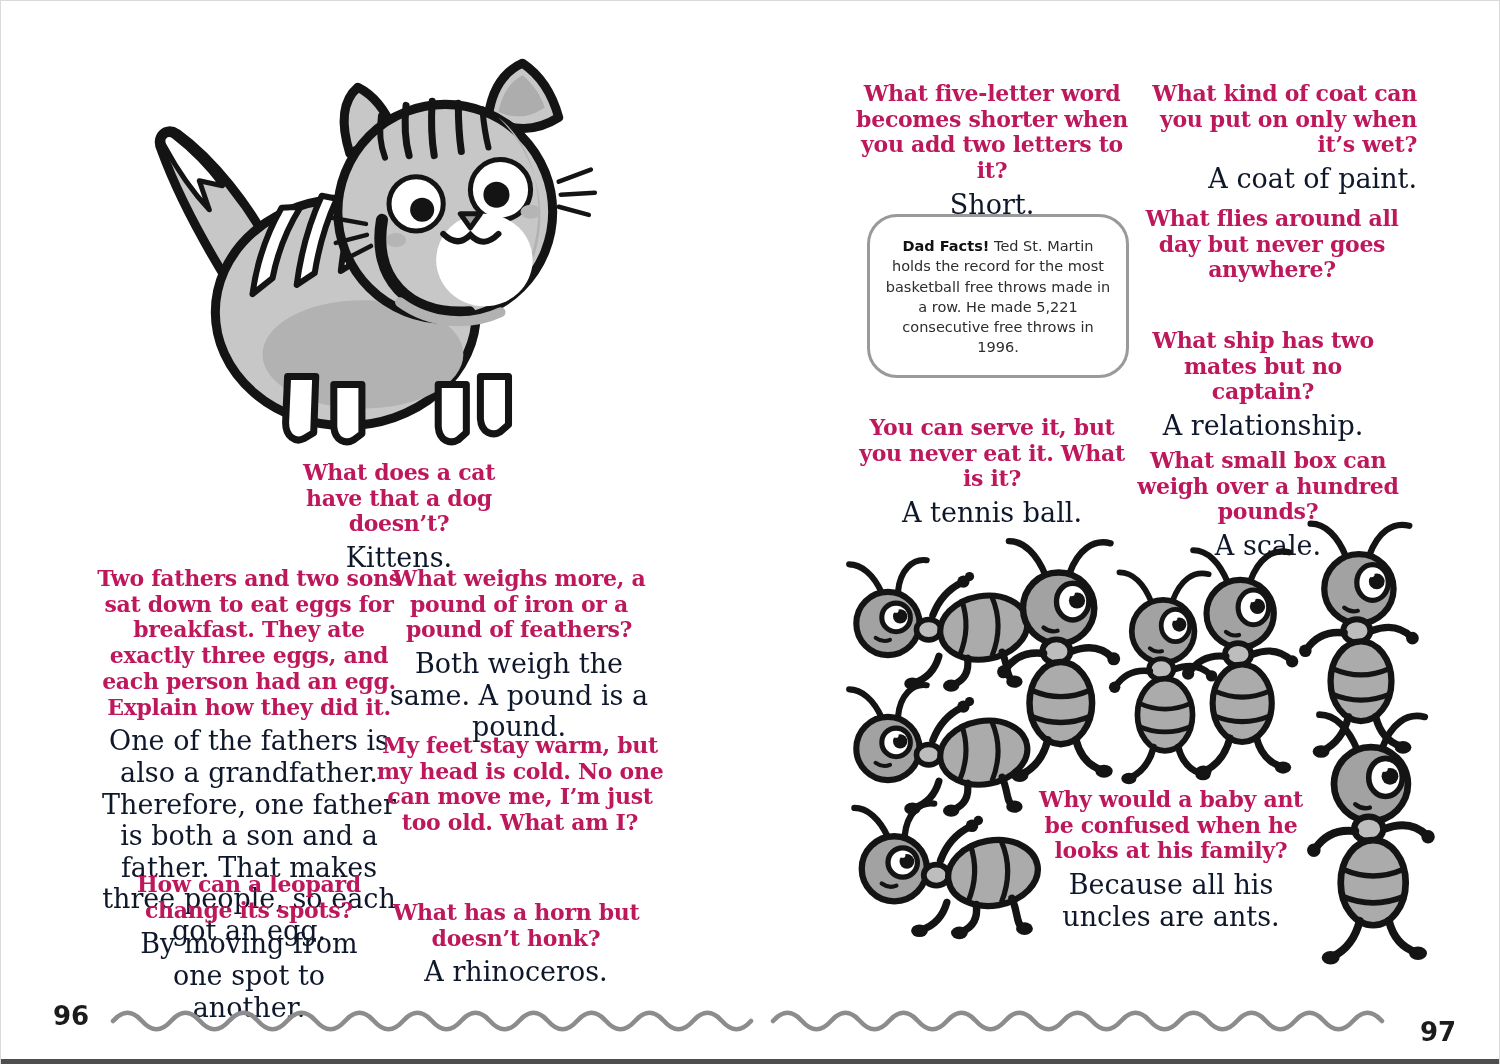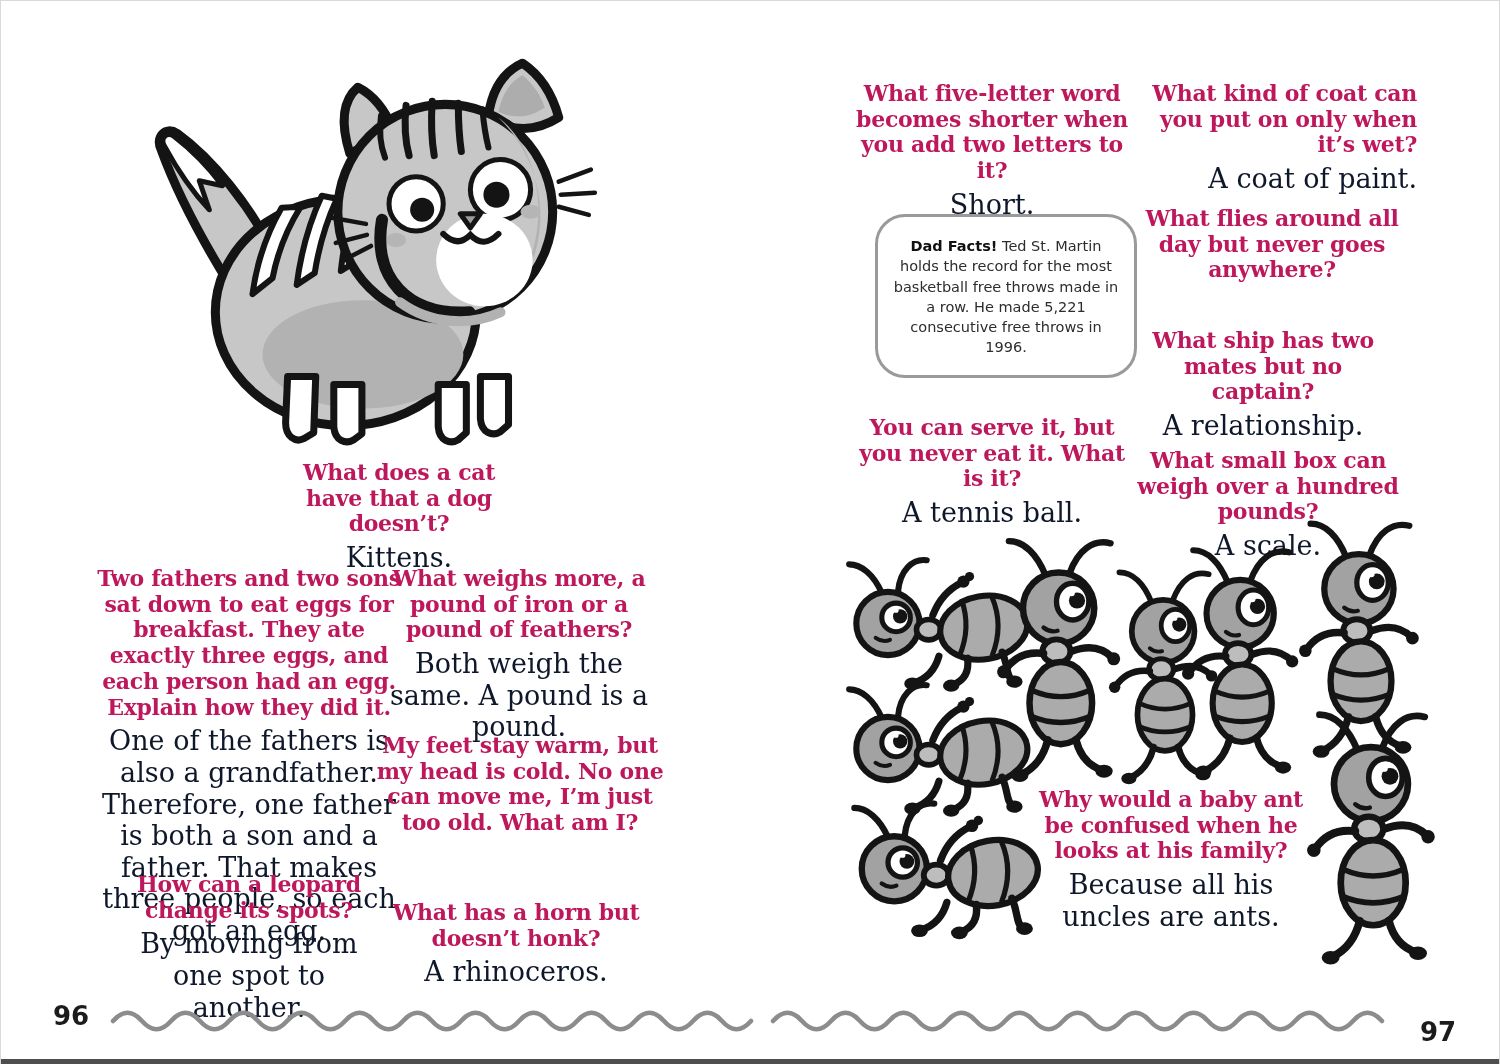--- a/index.html
+++ b/index.html
@@ -12,21 +12,21 @@
   .page { position:absolute; top:0; width:750px; height:1064px; }
   .page-left  { left:8px; }
   .page-right { left:750px; }
   .riddle { position:absolute; text-align:center; }
   .riddle .q { font-weight:bold; font-size:22px; line-height:1.17; color:#be185d; letter-spacing:-0.3px; }
   .riddle .a { font-weight:normal; font-size:27px; line-height:1.17; color:#0f172a; margin-top:5px; }
   .dadbox {
     position:absolute; left:116px; top:213px; width:262px; min-height:164px; box-sizing:border-box;
     border:3.5px solid #9a9a9a; border-radius:30px; padding:19px 12px 16px 12px;
     font-family:"DejaVu Sans", sans-serif; font-size:14.5px; line-height:1.4;
-    color:#2d2d2d; text-align:center;margin-left:8px;
+    color:#2d2d2d; text-align:center;
   }
   .dadbox b { color:#111111; }
   .pagenum {
     position:absolute; top:1000px;
     font-family:"DejaVu Sans", sans-serif; font-weight:bold; font-size:26px; color:#1c1c1c;
   }
   .wave { position:absolute; top:1004px; }
   .illustration { position:absolute; }
   .bottom-edge { position:absolute; left:0; bottom:0; width:1500px; height:5px; background:#4e4e4e; }
 </style>

